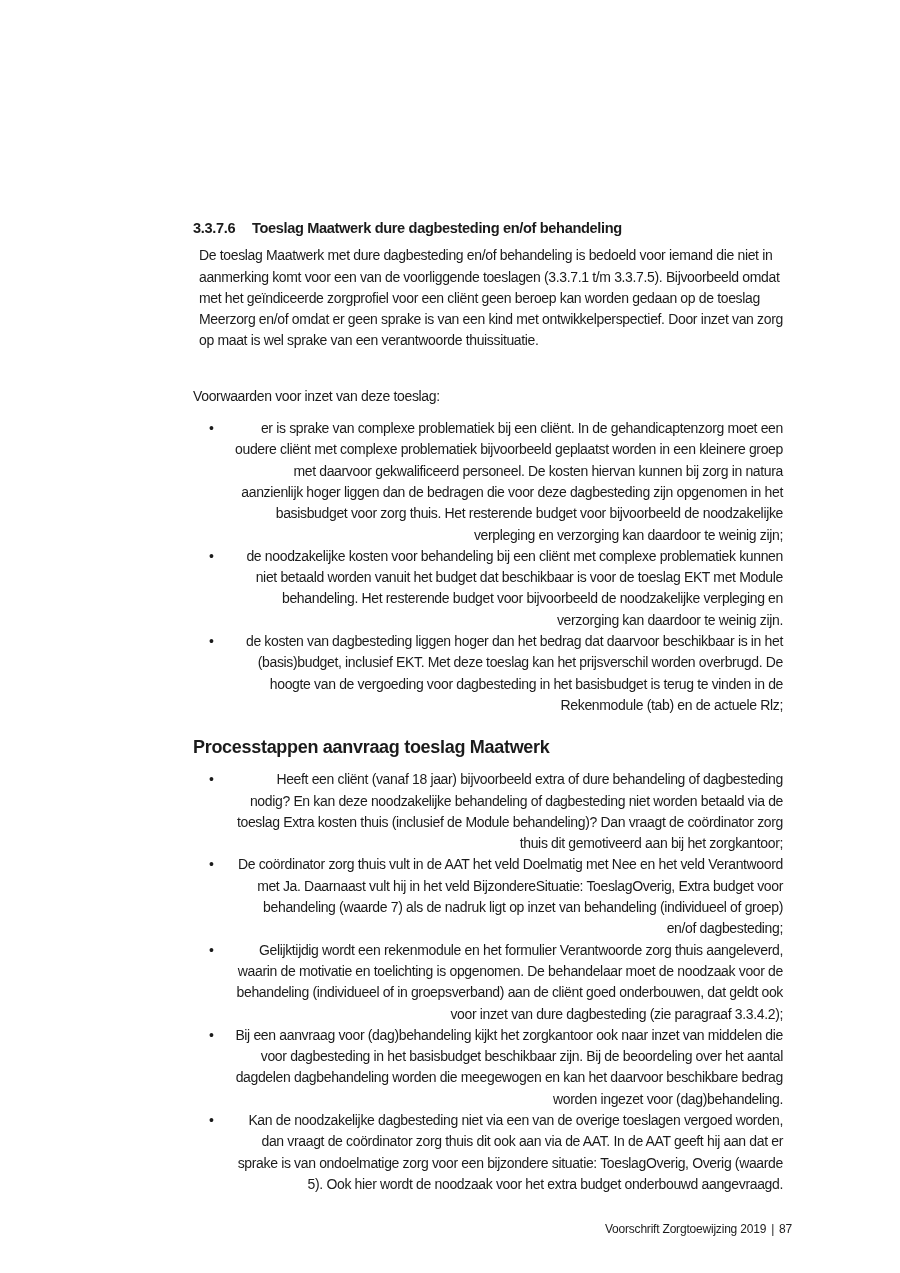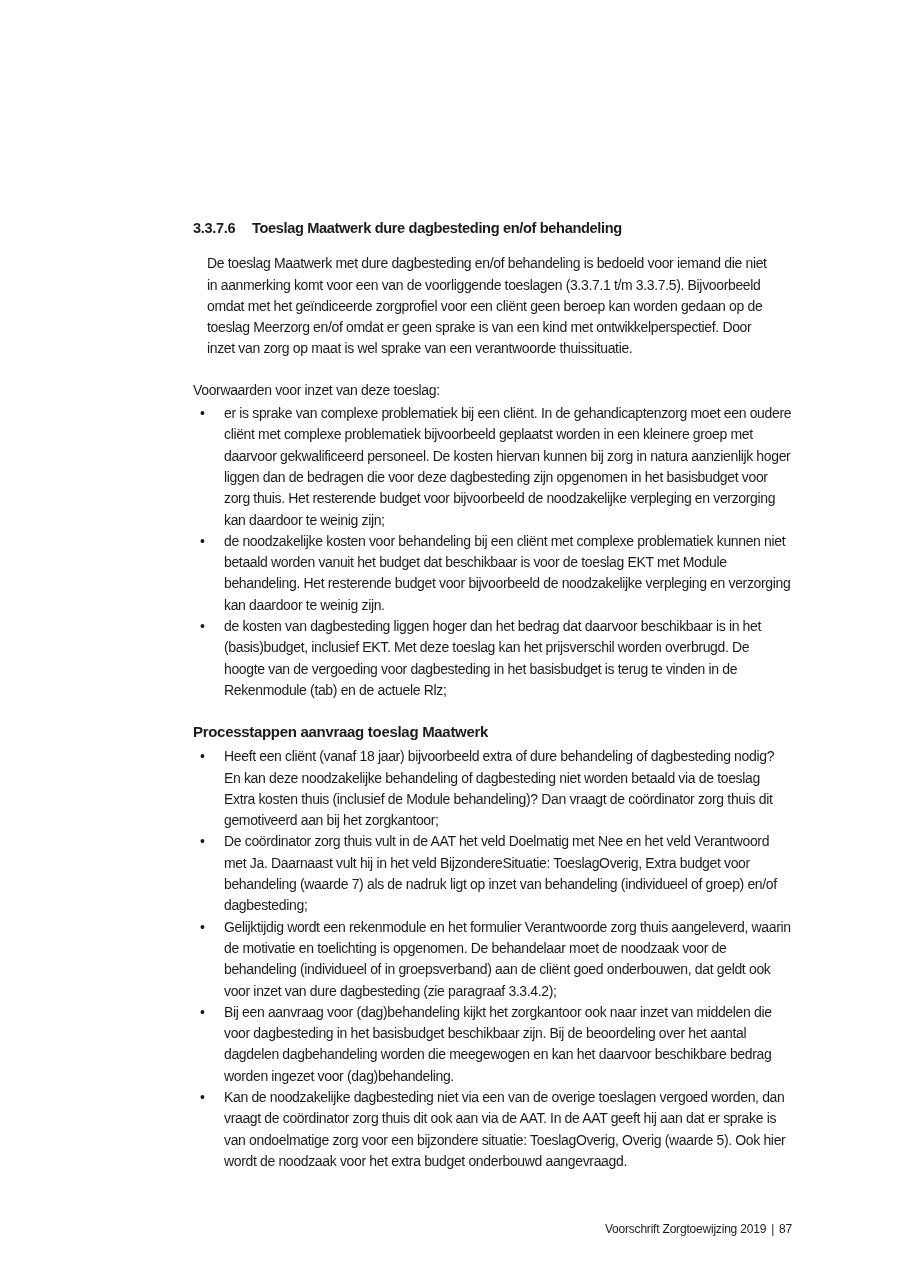--- a/index.html
+++ b/index.html
@@ -29,44 +29,45 @@
   .section-heading {
     margin: 0 0 4px 0;
     font-size: 14.6px;
     font-weight: 700;
     line-height: 21.3px;
   }
   .section-number {
     margin-right: 13px;
   }
   .para {
-    margin: 14px;
+    margin: 6px;
   }
   .lead {
-    margin: 20px 0 0 0;
+    margin: 34px 0 0 0;
   }
   ul.bullets {
     list-style: none;
-    margin: 2px;
+    margin: 11px;
     padding: 0;
+    text-align: right;
   }
   ul.bullets li {
     position: relative;
     padding-left: 29px;
   }
   ul.bullets li::before {
     content: "\2022";
     position: absolute;
     left: 5px;
     top: 0;
     font-size: 14px;
   }
   .process-heading {
     margin: 20px 0 3px 0;
-    font-size: 15px;
+    font-size: 18px;
     font-weight: 700;
     line-height: 22px;
     letter-spacing: -0.3px;
   }
   .footer {
     position: absolute;
     top: 1222px;
     right: 108px;
     font-size: 12px;
     line-height: 14px;

